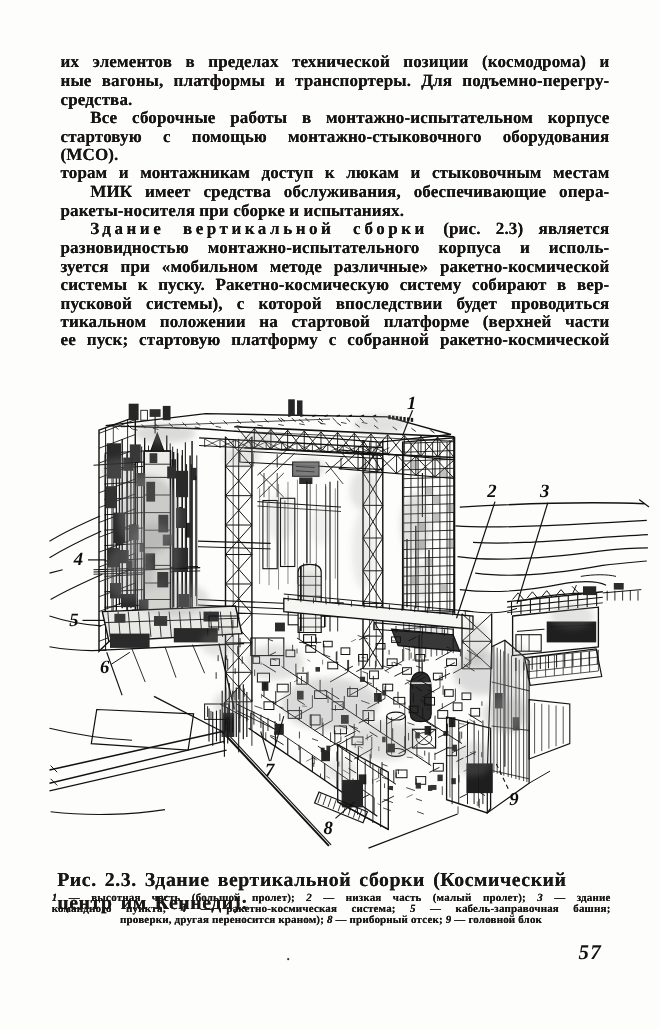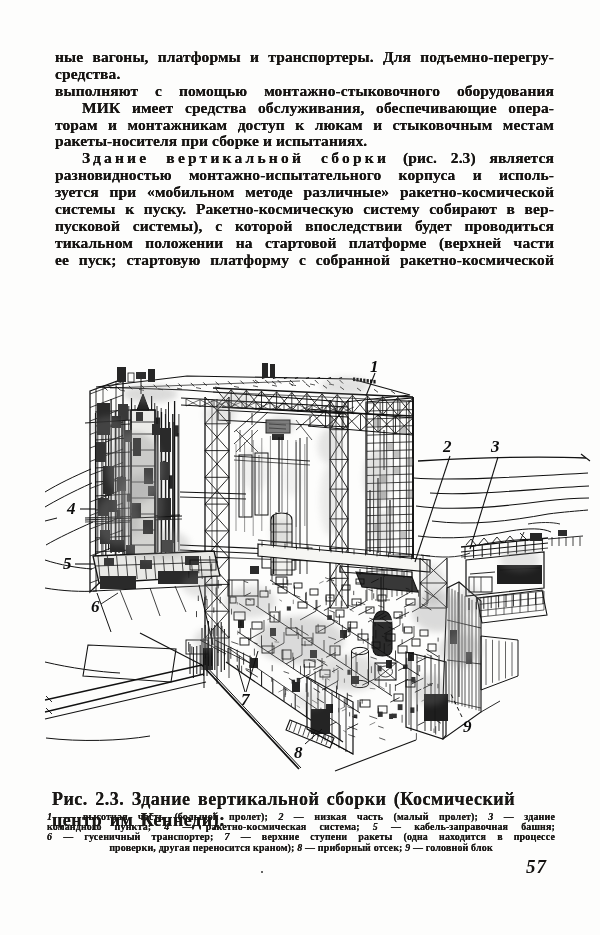--- a/index.html
+++ b/index.html
@@ -18,25 +18,28 @@
   .leg .l.last{text-align-last:center;}
   .leg i{font-style:italic;}
   .pgnum{position:absolute;left:526px;top:856px;font-size:19px;font-weight:bold;
          font-style:italic;color:#141210;letter-spacing:1px;}
   #fig{position:absolute;left:0px;top:360px;}
 </style>
 </head>
 <body>
 
 <div class="txt">
+  <div class="ln">их элементов в пределах технической позиции (космодрома) и</div>
   <div class="ln">ные вагоны, платформы и транспортеры. Для подъемно-перегру-</div>
   <div class="ln last">средства.</div>
-  <div class="ln">выполняют с помощью монтажно-стыковочного оборудования</div>
+  <div class="ln ind">Все сборочные работы в монтажно-испытательном корпусе</div>
+  <div class="ln">стартовую с помощью монтажно-стыковочного оборудования</div>
+  <div class="ln last">(МСО).</div>
+  <div class="ln">торам и монтажникам доступ к люкам и стыковочным местам</div>
   <div class="ln ind">МИК имеет средства обслуживания, обеспечивающие опера-</div>
-  <div class="ln">торам и монтажникам доступ к люкам и стыковочным местам</div>
   <div class="ln last">ракеты-носителя при сборке и испытаниях.</div>
   <div class="ln ind"><span style="letter-spacing:3.2px">Здание вертикальной сборки</span> (рис. 2.3) является</div>
   <div class="ln">разновидностью монтажно-испытательного корпуса и исполь-</div>
   <div class="ln">зуется при «мобильном методе различные» ракетно-космической</div>
   <div class="ln">системы к пуску. Ракетно-космическую систему собирают в вер-</div>
   <div class="ln">пусковой системы), с которой впоследствии будет проводиться</div>
   <div class="ln">тикальном положении на стартовой платформе (верхней части</div>
   <div class="ln">ее пуск; стартовую платформу с собранной ракетно-космической</div>
 </div>
 
@@ -1205,19 +1208,18 @@
 <line x1="462.0" y1="717.0" x2="450.0" y2="692.0" stroke-width="1.0" stroke-dasharray="4,3"></line>
 <text x="463" y="732" font-family="Liberation Serif, serif" font-size="17" font-style="italic" font-weight="bold" fill="#0d0d0d" stroke="none">9</text>
 </g>
   </svg>
 
 <div class="cap capline">Рис. 2.3. Здание вертикальной сборки (Космический центр им Кеннеди):</div>
 
 <div class="cap leg">
   <div class="l"><i>1</i> — высотная часть (большой пролет); <i>2</i> — низкая часть (малый пролет); <i>3</i> — здание</div>
   <div class="l">командного пункта; <i>4</i> — ракетно-космическая система; <i>5</i> — кабель-заправочная башня;</div>
-  <div class="l"><i>6</i> — гусеничный транспортер; <i>7</i> — верхние ступени ракеты (одна находится в процессе</div>
   <div class="l last">проверки, другая переносится краном); <i>8</i> — приборный отсек; <i>9</i> — головной блок</div>
 </div>
 
 <div style="position:absolute;left:261px;top:871px;width:2.2px;height:2.2px;background:#333;border-radius:50%"></div>
 
 <div class="pgnum">57</div>
 
 </body></html>

